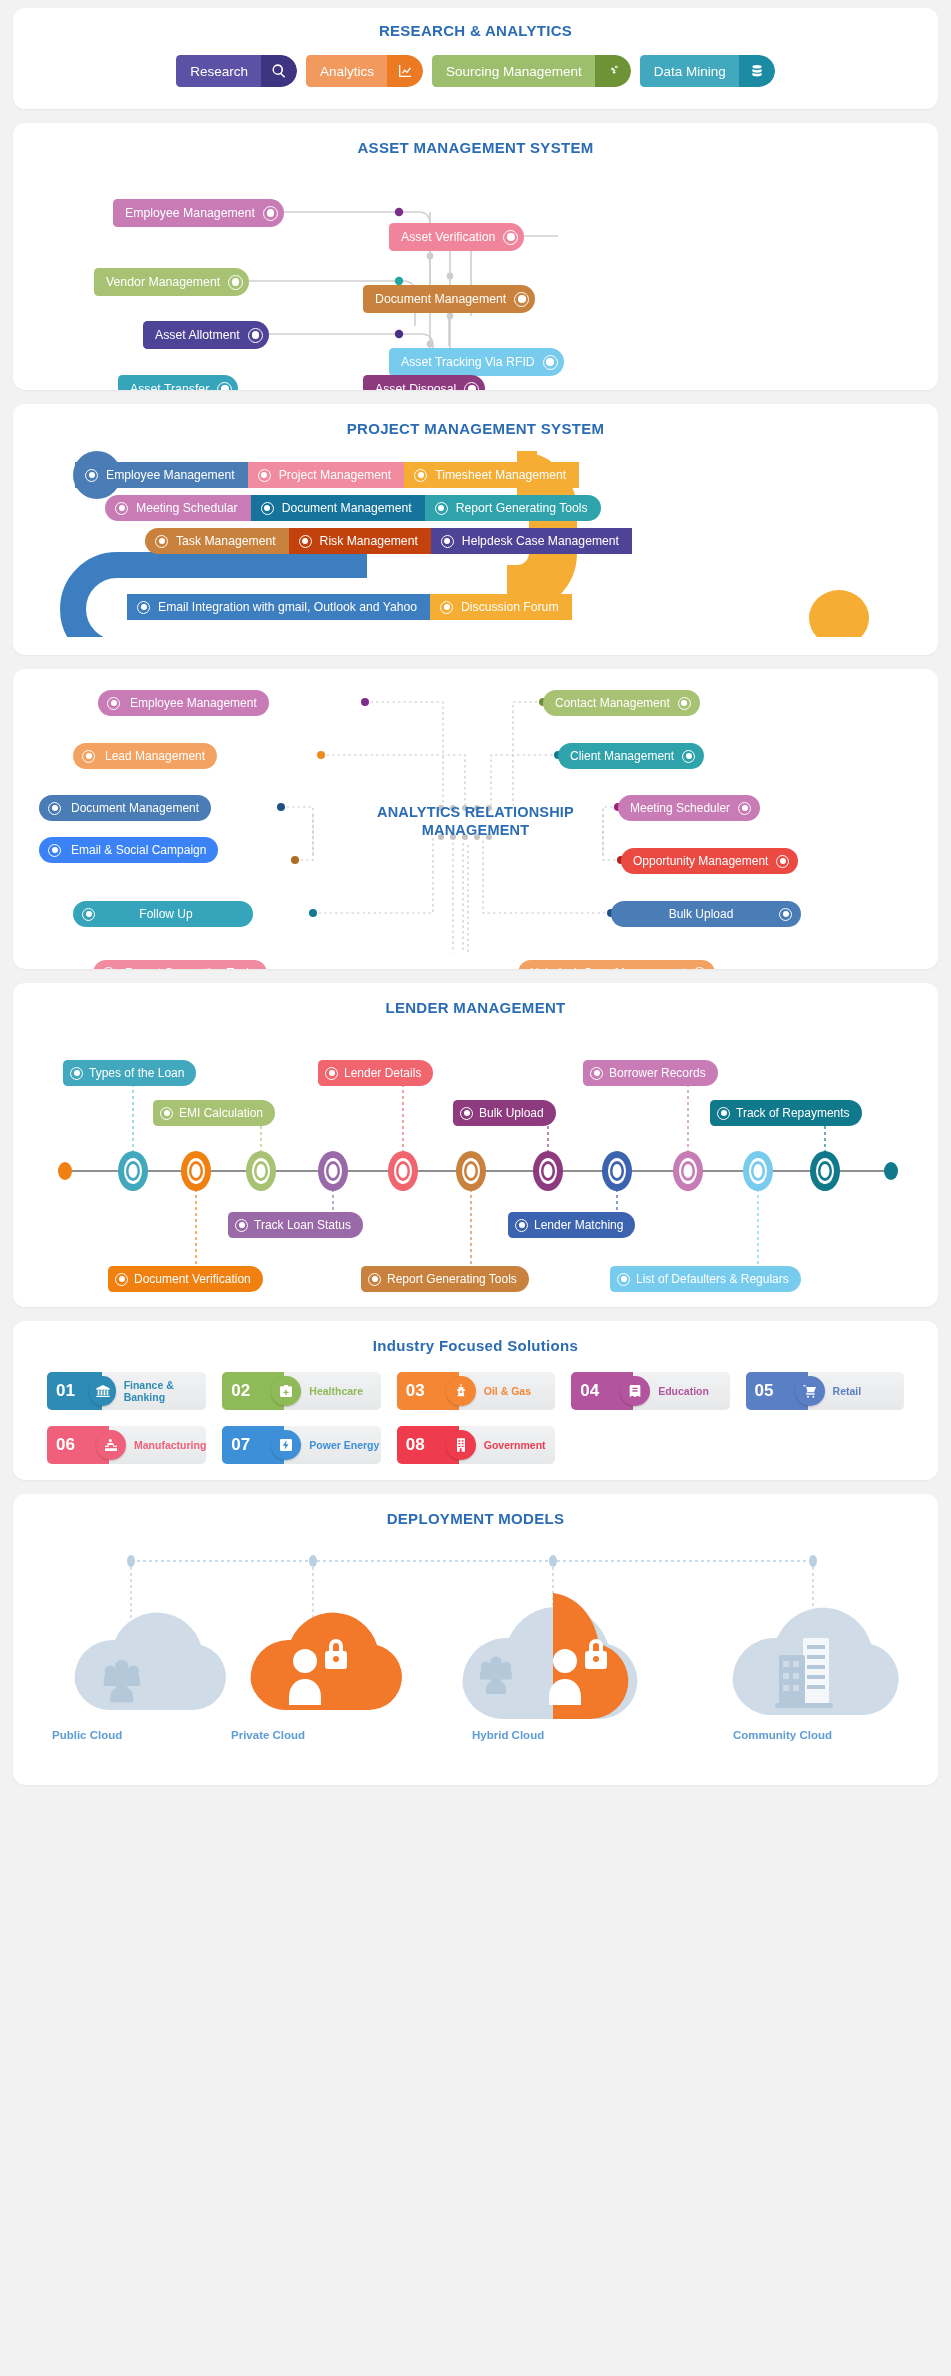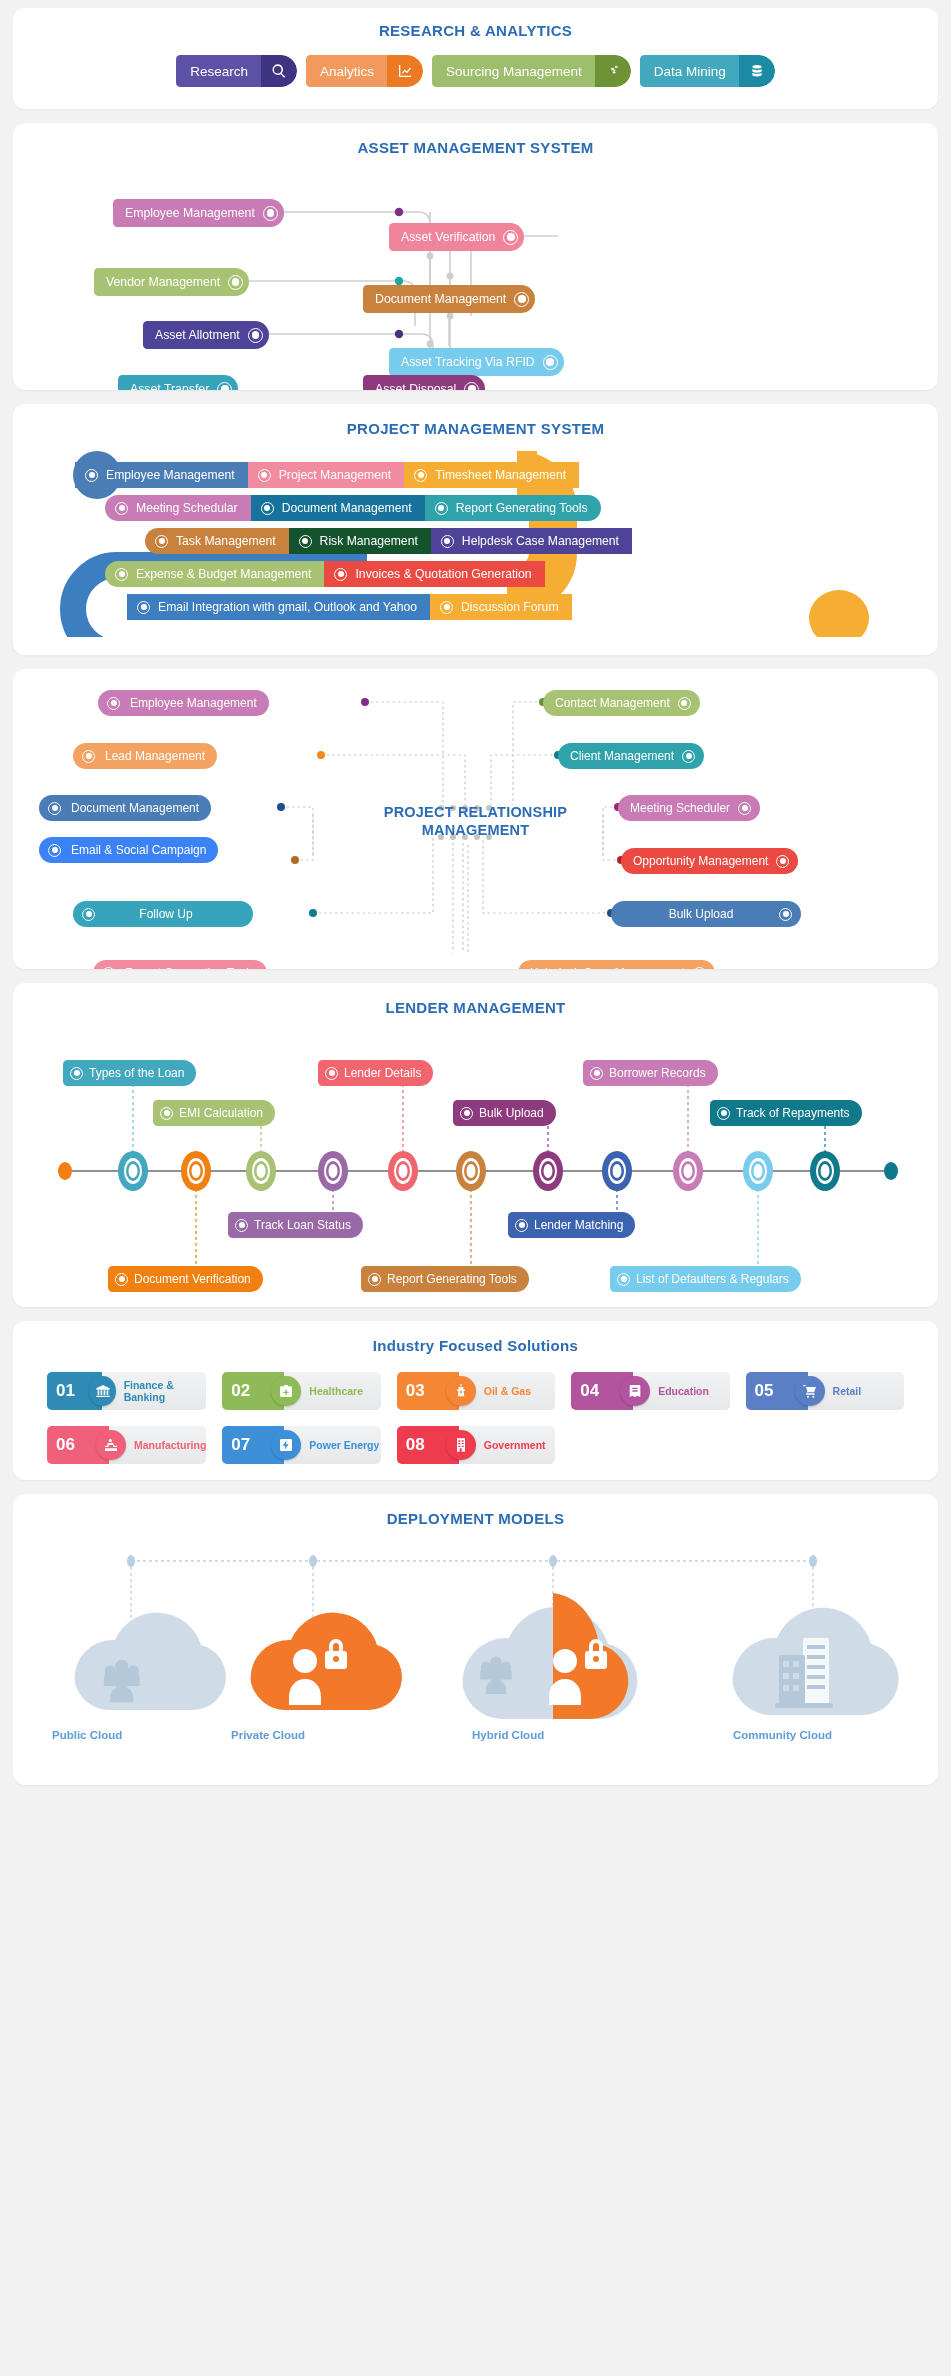--- a/index.html
+++ b/index.html
@@ -345,40 +345,30 @@
         <span class="ring"></span>
         <span>Report Generating Tools</span>
       </span>
     </div>
 
     <div class="pm-row" style="left:118px; top:77px;">
       <span class="pm-seg r-round-l" style="background:#c9823e">
         <span class="ring"></span>
         <span>Task Management</span>
       </span>
-      <span class="pm-seg r-flat" style="background:#14532d">
+      <span class="pm-seg r-flat" style="background:#c2410c">
         <span class="ring"></span>
         <span>Risk Management</span>
       </span>
       <span class="pm-seg r-flat" style="background:#4f4397">
         <span class="ring"></span>
         <span>Helpdesk Case Management</span>
       </span>
     </div>
 
-    <div class="pm-row" style="left:78px; top:110px;">
-      <span class="pm-seg r-round-l" style="background:#a8c274">
-        <span class="ring"></span>
-        <span>Expense &amp; Budget Management</span>
-      </span>
-      <span class="pm-seg r-flat" style="background:#ea4a42">
-        <span class="ring"></span>
-        <span>Invoices &amp; Quotation Generation</span>
-      </span>
-    </div>
 
     <div class="pm-row" style="left:100px; top:143px;">
       <span class="pm-seg r-flat" style="background:#3c7ec0">
         <span class="ring"></span>
         <span>Email Integration with gmail, Outlook and Yahoo</span>
       </span>
       <span class="pm-seg r-flat" style="background:#f5ad33">
         <span class="ring"></span>
         <span>Discussion Forum</span>
       </span>
@@ -477,21 +467,21 @@
     <div class="crm-pill right" style="left:598px; top:216px; width:190px; background:#4a7cb5">
       <span style="flex:1;text-align:center;margin-left:8px">Bulk Upload</span>
       <span class="ring"></span>
     </div>
     <div class="crm-pill right" style="left:505px; top:275px; background:#f4a261">
       <span>Helpdesk Case Management</span>
       <span class="ring"></span>
     </div>
 
     <div class="crm-center" style="top:118px">
-      <div>PROJECT RELATIONSHIP</div>
+      <div>ANALYTICS RELATIONSHIP</div>
       <div>MANAGEMENT</div>
     </div>
 
   </div>
 </section>
 
 <section class="panel" id="panel-lender">
   <h2 class="sec-title">LENDER MANAGEMENT</h2>
   <div class="lender-canvas">
     <svg class="lender-svg" viewBox="0 0 925 265" preserveAspectRatio="none">

